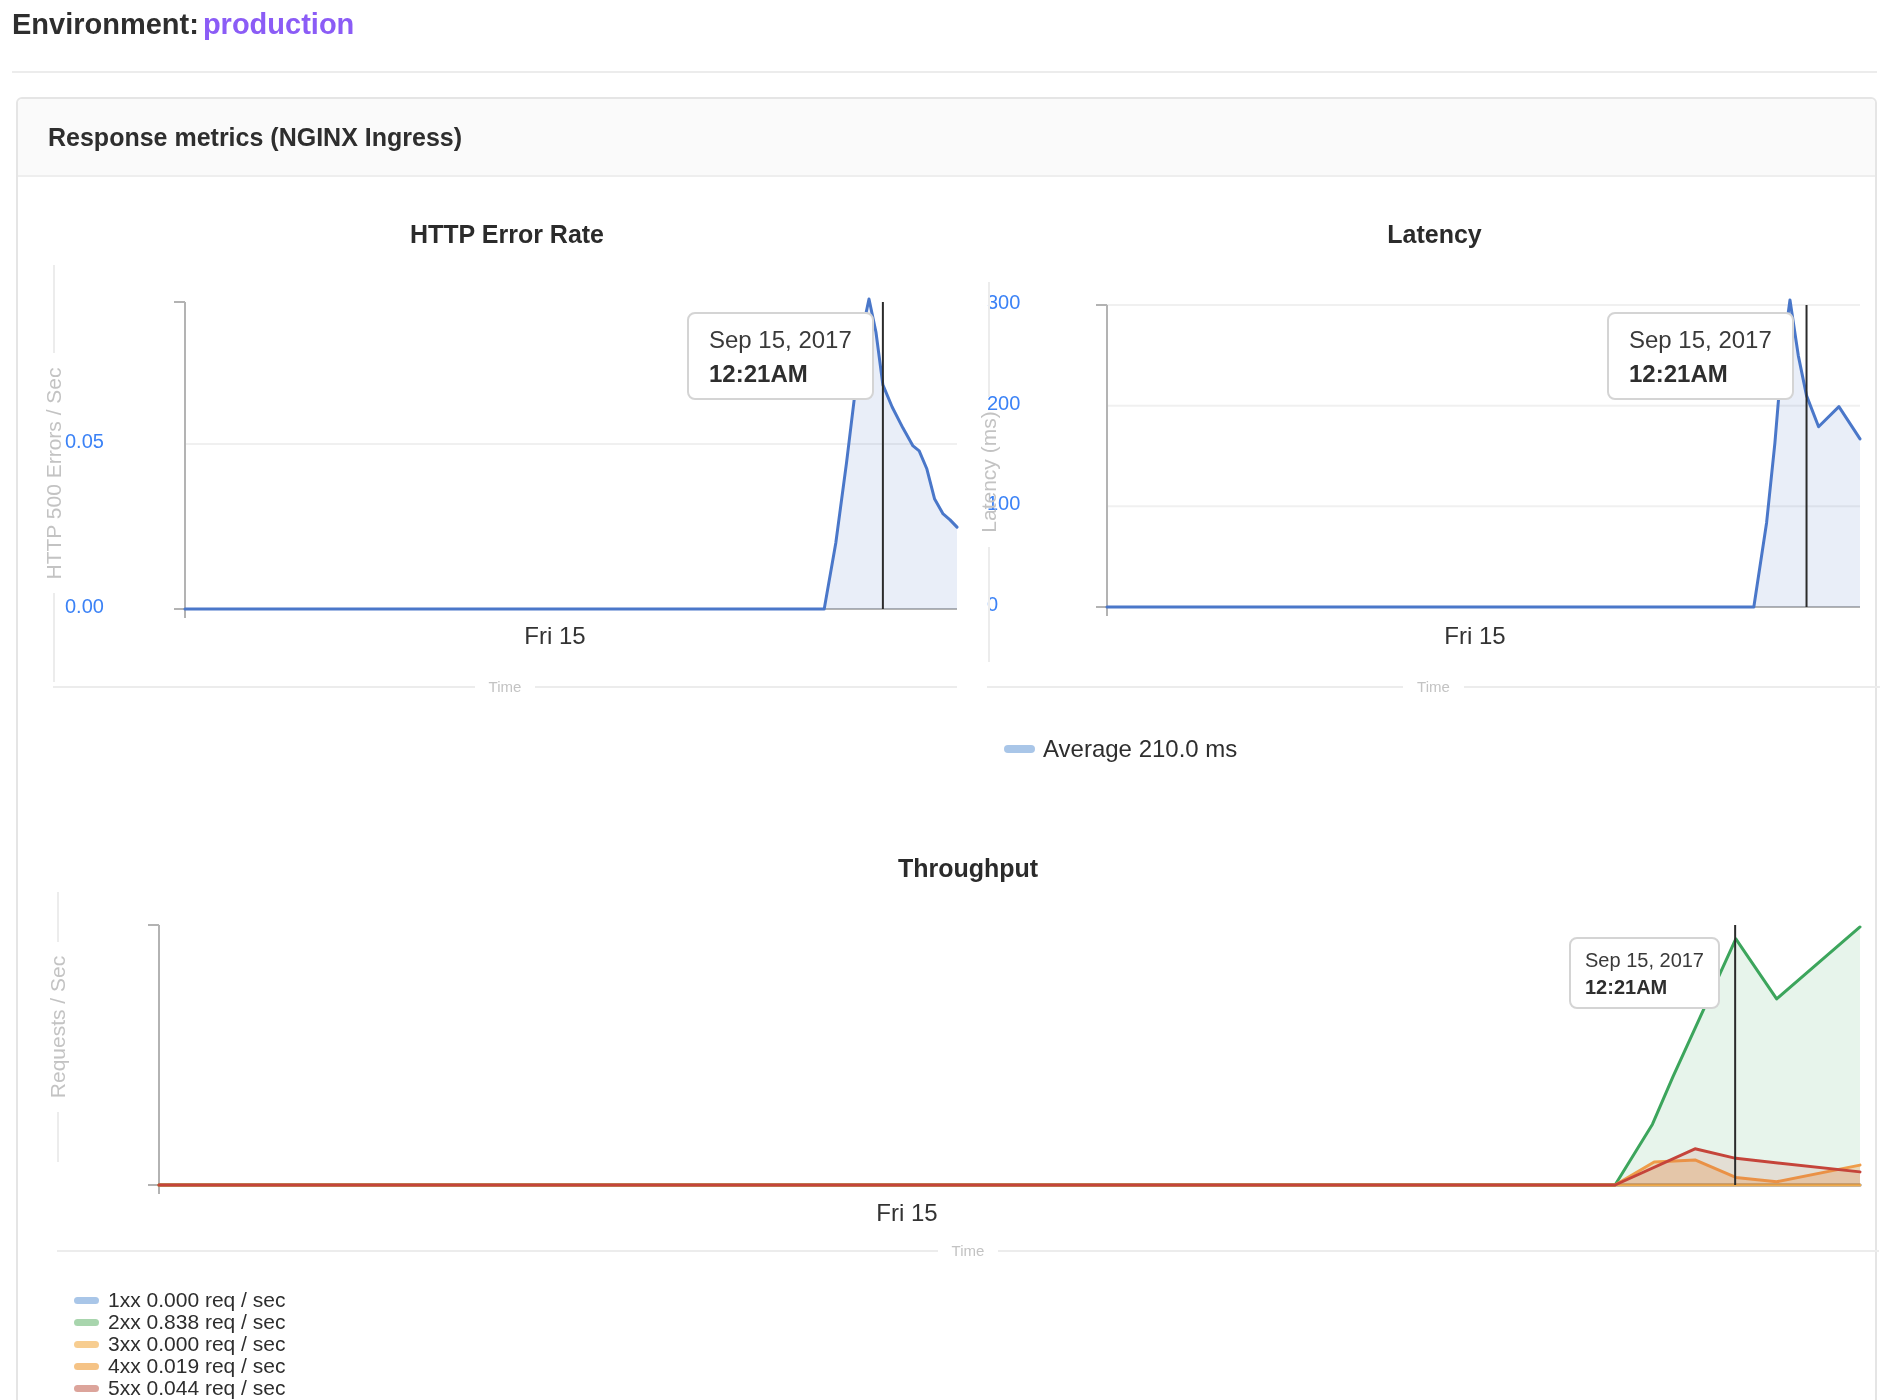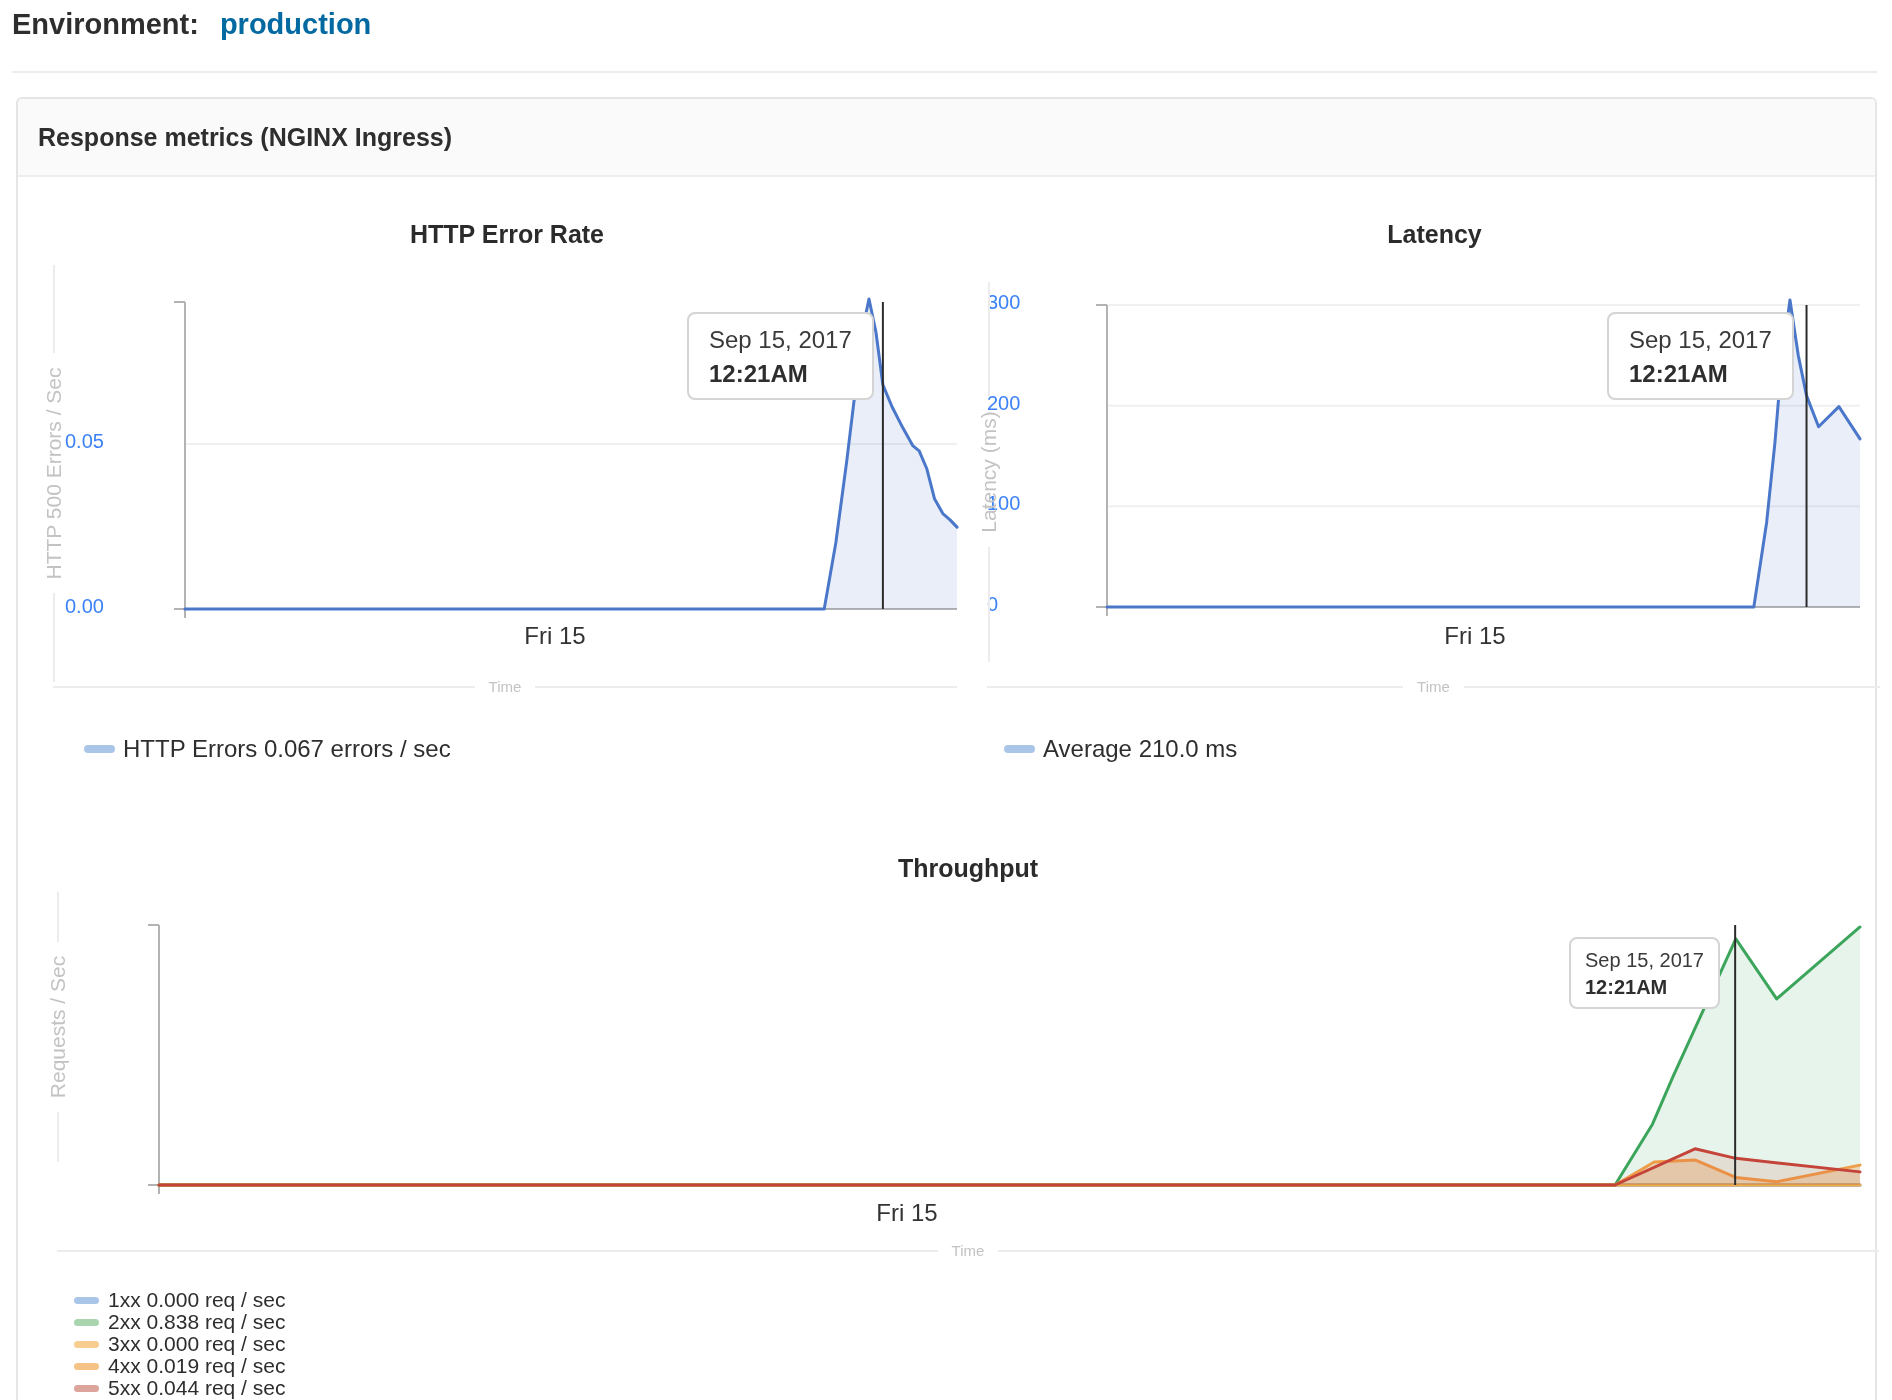--- a/index.html
+++ b/index.html
@@ -3,27 +3,27 @@
 <meta charset="utf-8">
 <style>
   html,body{margin:0;padding:0;}
   body{
     width:1892px;height:1400px;overflow:hidden;background:#ffffff;
     font-family:"Liberation Sans","DejaVu Sans",sans-serif;color:#2e2e2e;
     position:relative;
   }
   
   .page-header{position:absolute;left:12px;top:8px;font-size:29px;font-weight:bold;white-space:nowrap;}
-  .page-header .env-link{color:#0369a1;text-decoration:none;margin-left:21px;cursor:pointer;}
+  .page-header .env-link{color:#8b5cf6;text-decoration:none;margin-left:4px;cursor:pointer;}
   .page-divider{position:absolute;left:12px;top:71px;width:1865px;border-top:2px solid #ececec;}
   
   .panel{position:absolute;left:16px;top:97px;width:1861px;height:1340px;
     border:2px solid #e5e5e5;border-radius:6px;background:#fff;box-sizing:border-box;}
   .panel-heading{height:76px;background:#fafafa;border-bottom:2px solid #eeeeee;
-    border-radius:5px 5px 0 0;line-height:76px;padding-left:20px;
+    border-radius:5px 5px 0 0;line-height:76px;padding-left:30px;
     font-size:25px;font-weight:bold;color:#2e2e2e;}
   
   .chart{position:absolute;}
   .chart-title{position:absolute;left:0;right:0;text-align:center;font-size:25px;font-weight:bold;color:#2b2b2b;}
   .plot-svg{position:absolute;left:0;top:0;z-index:2;}
   .ytick{position:absolute;width:110px;text-align:left;font-size:20px;color:#3b82f6;}
   .xtick{position:absolute;width:140px;text-align:center;font-size:24px;color:#333;}
   .x-unit{position:absolute;display:flex;align-items:center;gap:14px;font-size:15px;color:#c3c3c3;z-index:1;}
   .x-unit .ln{flex:1;border-top:2px solid #ececec;height:0;}
   .y-unit{position:absolute;display:flex;align-items:center;gap:14px;font-size:21px;color:#c3c3c3;
@@ -78,26 +78,20 @@
         <polyline points="143,417 782.216,417 793.7959999999999,350.97849462365593 804.604,270.10215053763443 813.096,200.11935483870968 820.044,140.03978494623652 826.992,107.02903225806449 833.94,140.03978494623652 840.888,192.85698924731182 850.152,214.9741935483871 860.96,236.1010752688172 870.996,253.92688172043012 877.1719999999999,258.8784946236559 884.8919999999999,277.0344086021505 892.612,307.0741935483871 901.104,321.9290322580645 908.052,327.8709677419355 915,335.1333333333333" fill="none" stroke="#4a77c9" stroke-width="3" stroke-linejoin="round" stroke-linecap="round"></polyline>
         <line x1="840.888" y1="110" x2="840.888" y2="417" stroke="#2b2b2b" stroke-width="2"></line>
       </svg>
     <div class="ytick" style="left:23px;top:238px;">0.05</div>
     <div class="ytick" style="left:23px;top:403px;">0.00</div>
     <div class="xtick" style="left:443px;top:430px;">Fri 15</div>
     <div class="x-unit" style="left:11px;top:486px;width:904px;">
       <span class="ln"></span>
       <span>Time</span>
       <span class="ln"></span>
-    </div>
-    <div class="legend" style="left:42px;top:542px;">
-      <div class="legend-row">
-        <span class="legend-swatch" style="background: rgb(169, 198, 232);"></span>
-        <span class="legend-label">HTTP Errors 0.067 errors / sec</span>
-      </div>
     </div>
   </div>
 
   <div class="chart" style="left:957px;top:93px;width:919px;height:610px;">
     <div class="chart-title" style="top:28px;">Latency</div>
     <div class="y-unit" style="left:2px;top:470px;width:380px;">
       <span class="ln"></span>
       <span>Latency (ms)</span>
       <span class="ln"></span>
     </div>

